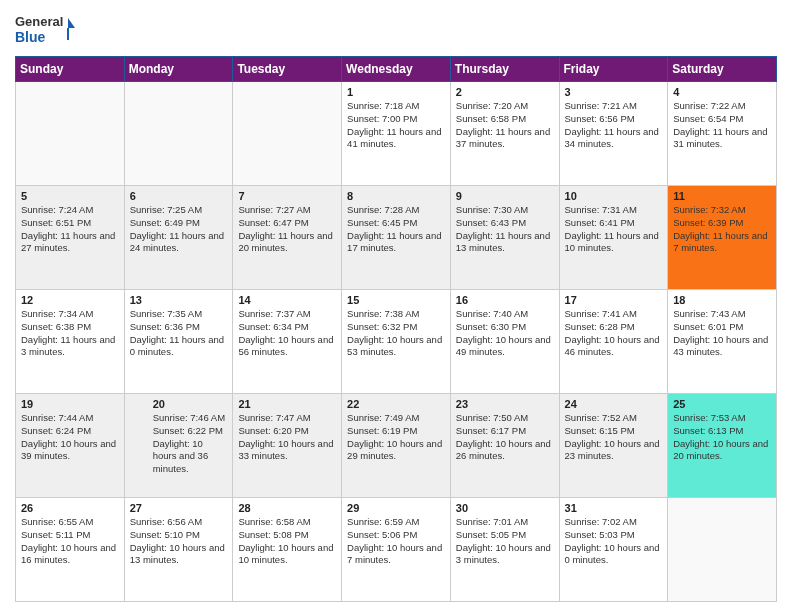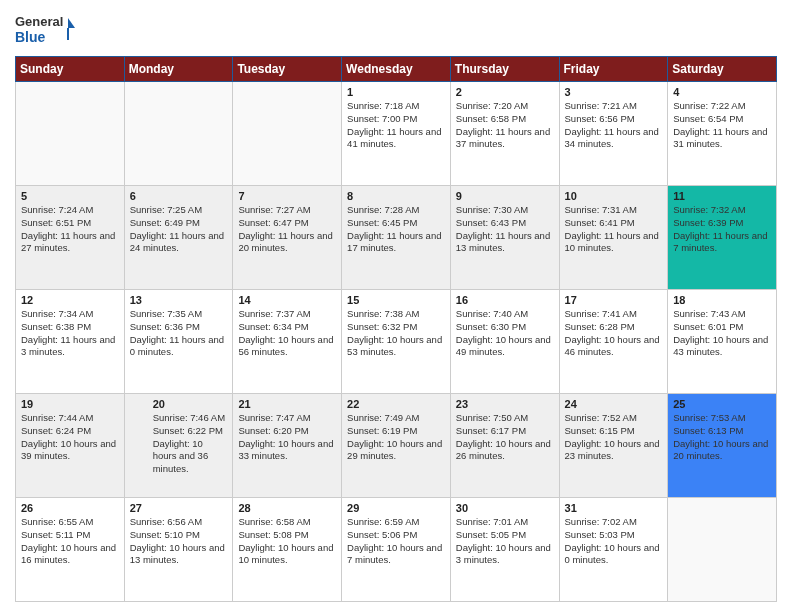--- a/index.html
+++ b/index.html
@@ -43,21 +43,21 @@
       color: #444;
     }
     .calendar {
       flex: 1;
       border: 1px solid #bbb;
       border-collapse: collapse;
       width: 100%;
       table-layout: fixed;
     }
     .calendar th {
-      background: #7f1d1d;
+      background: #701a75;
       color: #fff;
       font-size: 12px;
       font-weight: bold;
       padding: 5px 4px;
       text-align: left;
       border: 1px solid #1f5a9b;
     }
     .calendar td {
       border: 1px solid #ccc;
       vertical-align: top;
@@ -176,21 +176,21 @@
             <div class="day-info" style="white-space: pre-line;">Sunrise: 7:30 AM
 Sunset: 6:43 PM
 Daylight: 11 hours and 13 minutes.</div>
           </td>
           <td style="background: rgb(239, 239, 239);">
             <div class="day-num">10</div>
             <div class="day-info" style="white-space: pre-line;">Sunrise: 7:31 AM
 Sunset: 6:41 PM
 Daylight: 11 hours and 10 minutes.</div>
           </td>
-          <td style="background: #14b8a6;">
+          <td style="background: #f97316;">
             <div class="day-num">11</div>
             <div class="day-info" style="white-space: pre-line;">Sunrise: 7:32 AM
 Sunset: 6:39 PM
 Daylight: 11 hours and 7 minutes.</div>
           </td>
         </tr>
         <tr>
           <td>
             <div class="day-num">12</div>
             <div class="day-info" style="white-space: pre-line;">Sunrise: 7:34 AM
@@ -264,21 +264,21 @@
             <div class="day-info" style="white-space: pre-line;">Sunrise: 7:50 AM
 Sunset: 6:17 PM
 Daylight: 10 hours and 26 minutes.</div>
           </td>
           <td style="background: rgb(239, 239, 239);">
             <div class="day-num">24</div>
             <div class="day-info" style="white-space: pre-line;">Sunrise: 7:52 AM
 Sunset: 6:15 PM
 Daylight: 10 hours and 23 minutes.</div>
           </td>
-          <td style="background: #3b82f6;">
+          <td style="background: #5eead4;">
             <div class="day-num">25</div>
             <div class="day-info" style="white-space: pre-line;">Sunrise: 7:53 AM
 Sunset: 6:13 PM
 Daylight: 10 hours and 20 minutes.</div>
           </td>
         </tr>
         <tr>
           <td>
             <div class="day-num">26</div>
             <div class="day-info" style="white-space: pre-line;">Sunrise: 6:55 AM

